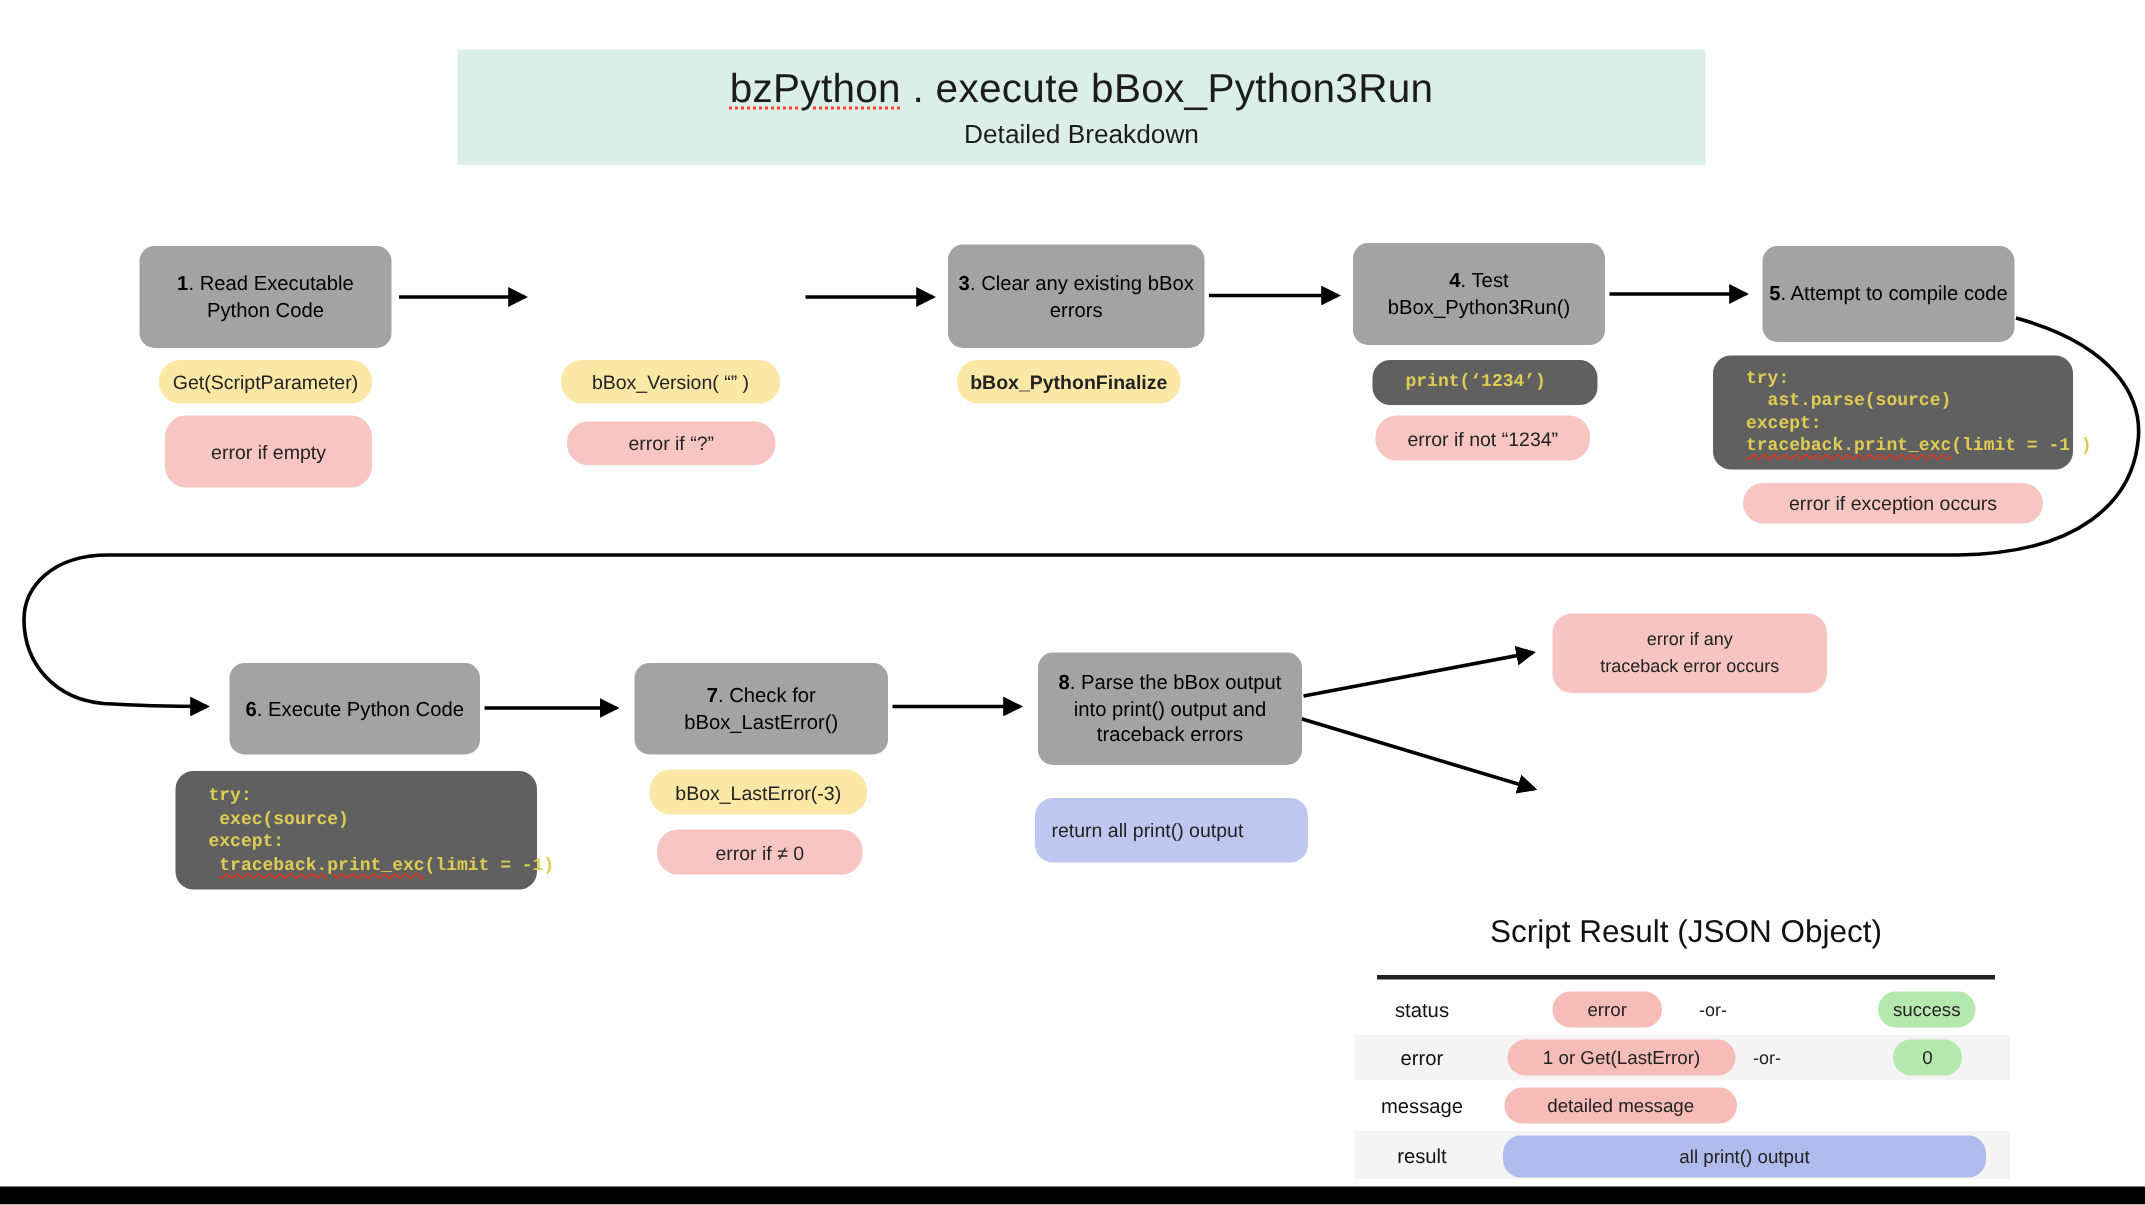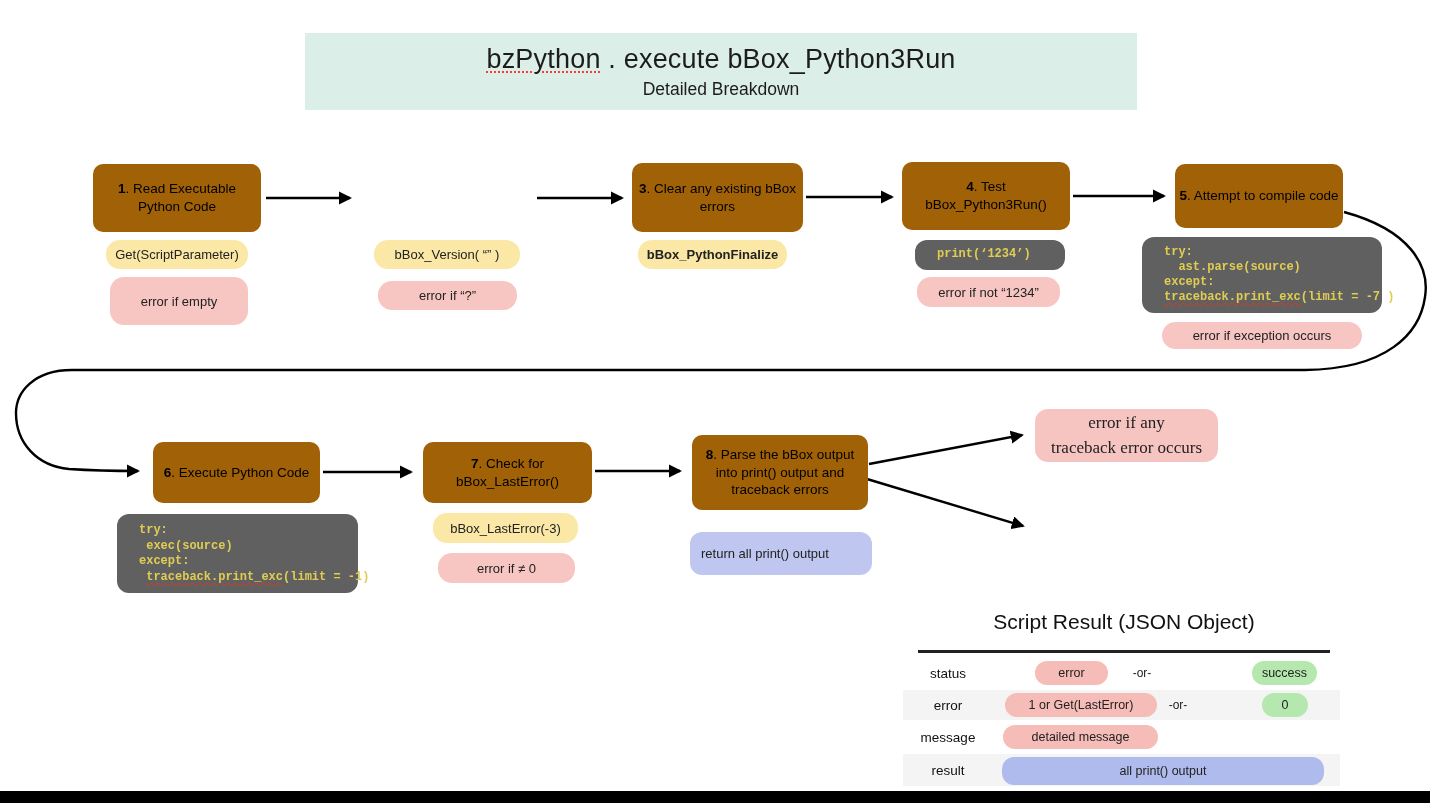--- a/index.html
+++ b/index.html
@@ -8,34 +8,34 @@
 
   
   .banner { position: absolute; left: 305px; top: 33px; width: 832px; height: 77px;
             background: #DBEEE7; display: flex; flex-direction: column; align-items: center;
             justify-content: center; gap: 4px; }
   .banner-title { font-size: 27px; color: #1c1c1c; letter-spacing: 0.2px; }
   .banner-title .spellword { text-decoration: underline dotted #ff3b30; text-decoration-thickness: 2px; text-underline-offset: 4px; }
   .banner-sub { font-size: 17.5px; color: #1c1c1c; }
 
   
-  .node { position: absolute; background: #a16207; border-radius: 10px; display: flex;
+  .node { position: absolute; background: #a3a3a3; border-radius: 10px; display: flex;
           align-items: center; justify-content: center; text-align: center;
           font-size: 13.5px; line-height: 1.3; color: #000; padding: 6px 4px; }
   .node b { font-weight: 700; }
 
   
   .pill { position: absolute; border-radius: 14px; display: flex; align-items: center;
           justify-content: center; text-align: center; font-size: 13px; color: #222; }
   .ypill { background: #FBE8A6; }
   .rpill { background: #F7C6C2; }
   .bpill { background: #BFC7F0; justify-content: flex-start; padding-left: 11px; }
   .outbox { position: absolute; border-radius: 13px; display: flex; align-items: center;
-            justify-content: center; text-align: center; font-size: 17px; color: #222;
-            white-space: pre-line; line-height: 1.45; font-family: Liberation Serif, serif; }
+            justify-content: center; text-align: center; font-size: 12px; color: #222;
+            white-space: pre-line; line-height: 1.45; }
   .out-pink { background: #F7C5C1; }
   .out-green { background: #C9F1C4; }
 
   
   .codebox { position: absolute; background: #606060; border-radius: 12px;
              font-family: "Liberation Mono", "DejaVu Sans Mono", monospace;
              font-weight: 700; color: #DFCD53; font-size: 12px; line-height: 15px;
              padding: 8px 22px; }
   .codebox span.cl { display: block; white-space: pre; }
   .sq { text-decoration: underline wavy #e0341f; text-decoration-thickness: 1px; text-underline-offset: 2px; }
@@ -112,21 +112,21 @@
   </div>
   <div class="pill rpill" style="left:917px; top:277px; width:143px; height:30px;">error if not “1234”</div>
 
   <div class="node" style="left:1175px; top:164px; width:168px; height:64px;">
     <div><b>5</b><span>. Attempt to compile code</span></div>
   </div>
   <div class="codebox" style="left:1142px; top:237px; width:240px; height:76px;">
     <span class="cl">try:</span>
     <span class="cl">  ast.parse(source)</span>
     <span class="cl">except:</span>
-    <span class="cl"><span></span><span class="sq">traceback.print_exc</span><span>(limit = -7 )</span></span>
+    <span class="cl"><span></span><span class="sq">traceback.print_exc</span><span>(limit = -1 )</span></span>
   </div>
   <div class="pill rpill" style="left:1162px; top:322px; width:200px; height:27px;">error if exception occurs</div>
 
   <div class="node" style="left:153px; top:442px; width:167px; height:61px;">
     <div><b>6</b><span>. Execute Python Code</span></div>
   </div>
   <div class="codebox" style="left:117px; top:514px; width:241px; height:79px; padding-top:9px; line-height:15.5px;">
     <span class="cl">try:</span>
     <span class="cl"> exec(source)</span>
     <span class="cl">except:</span>

